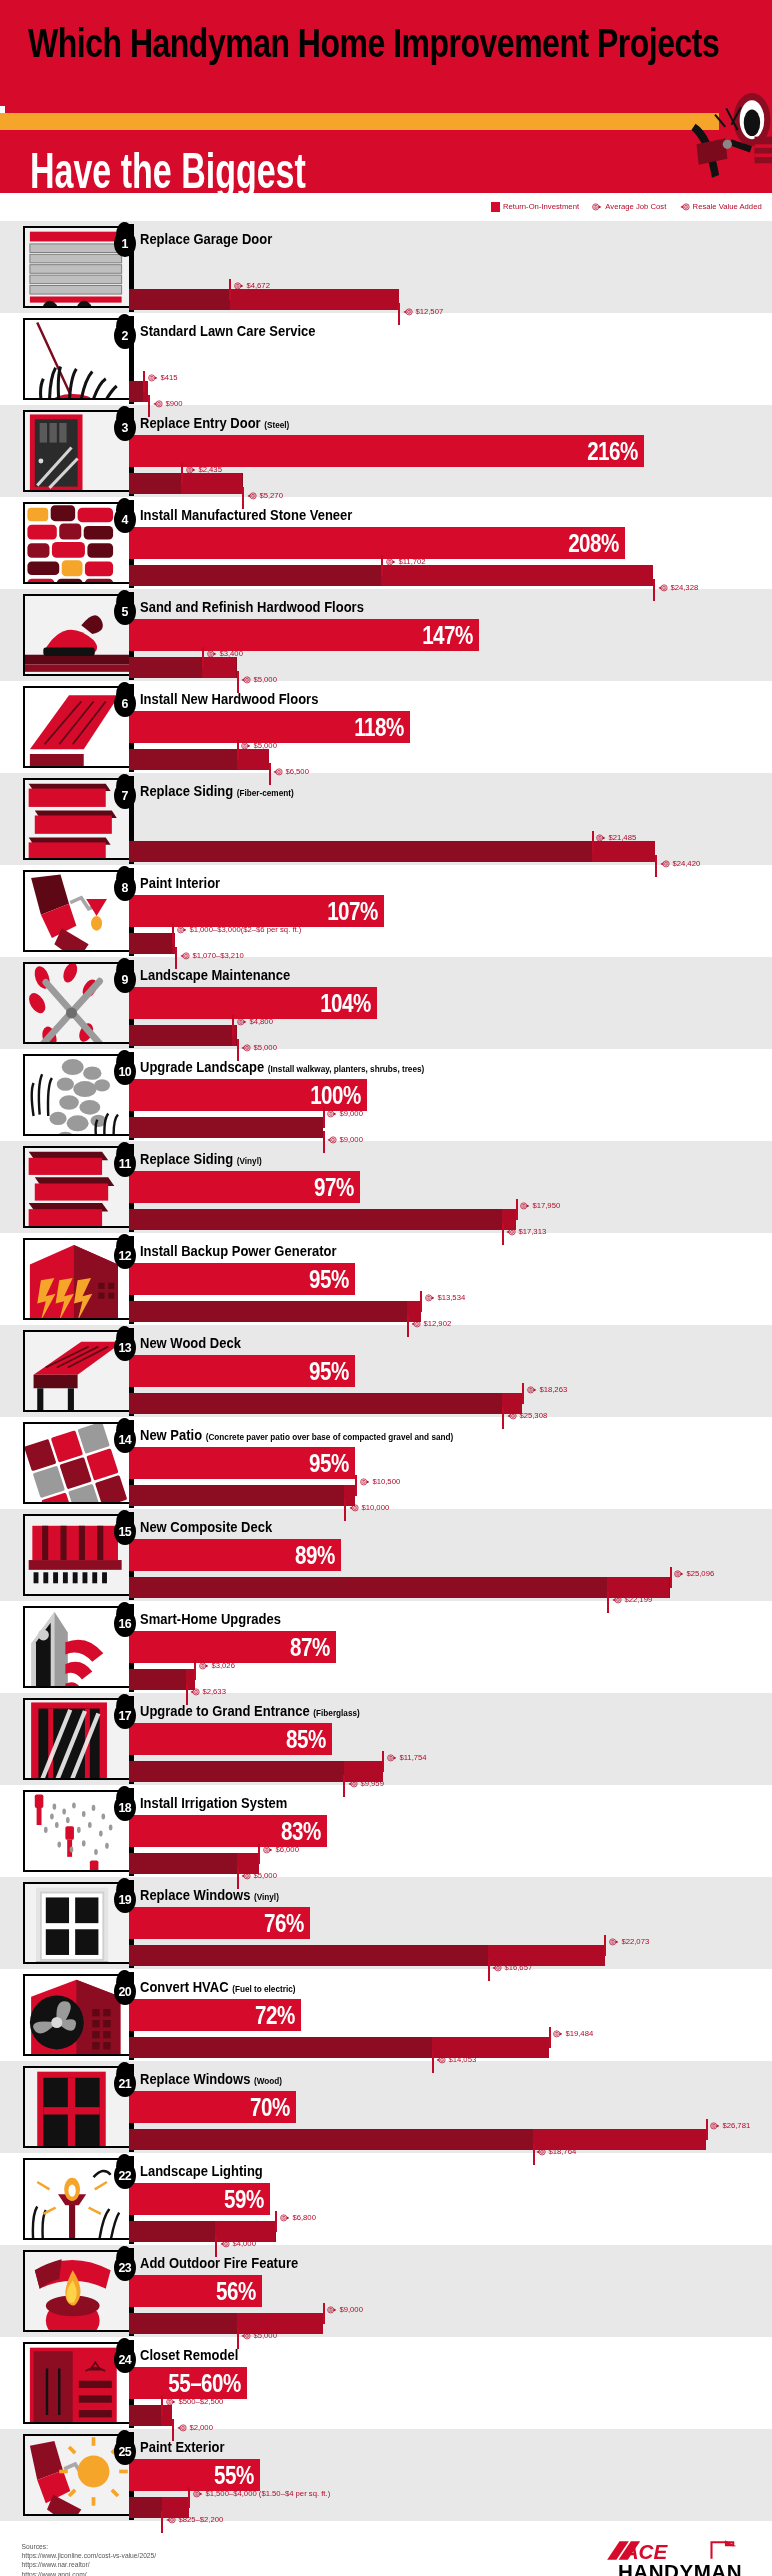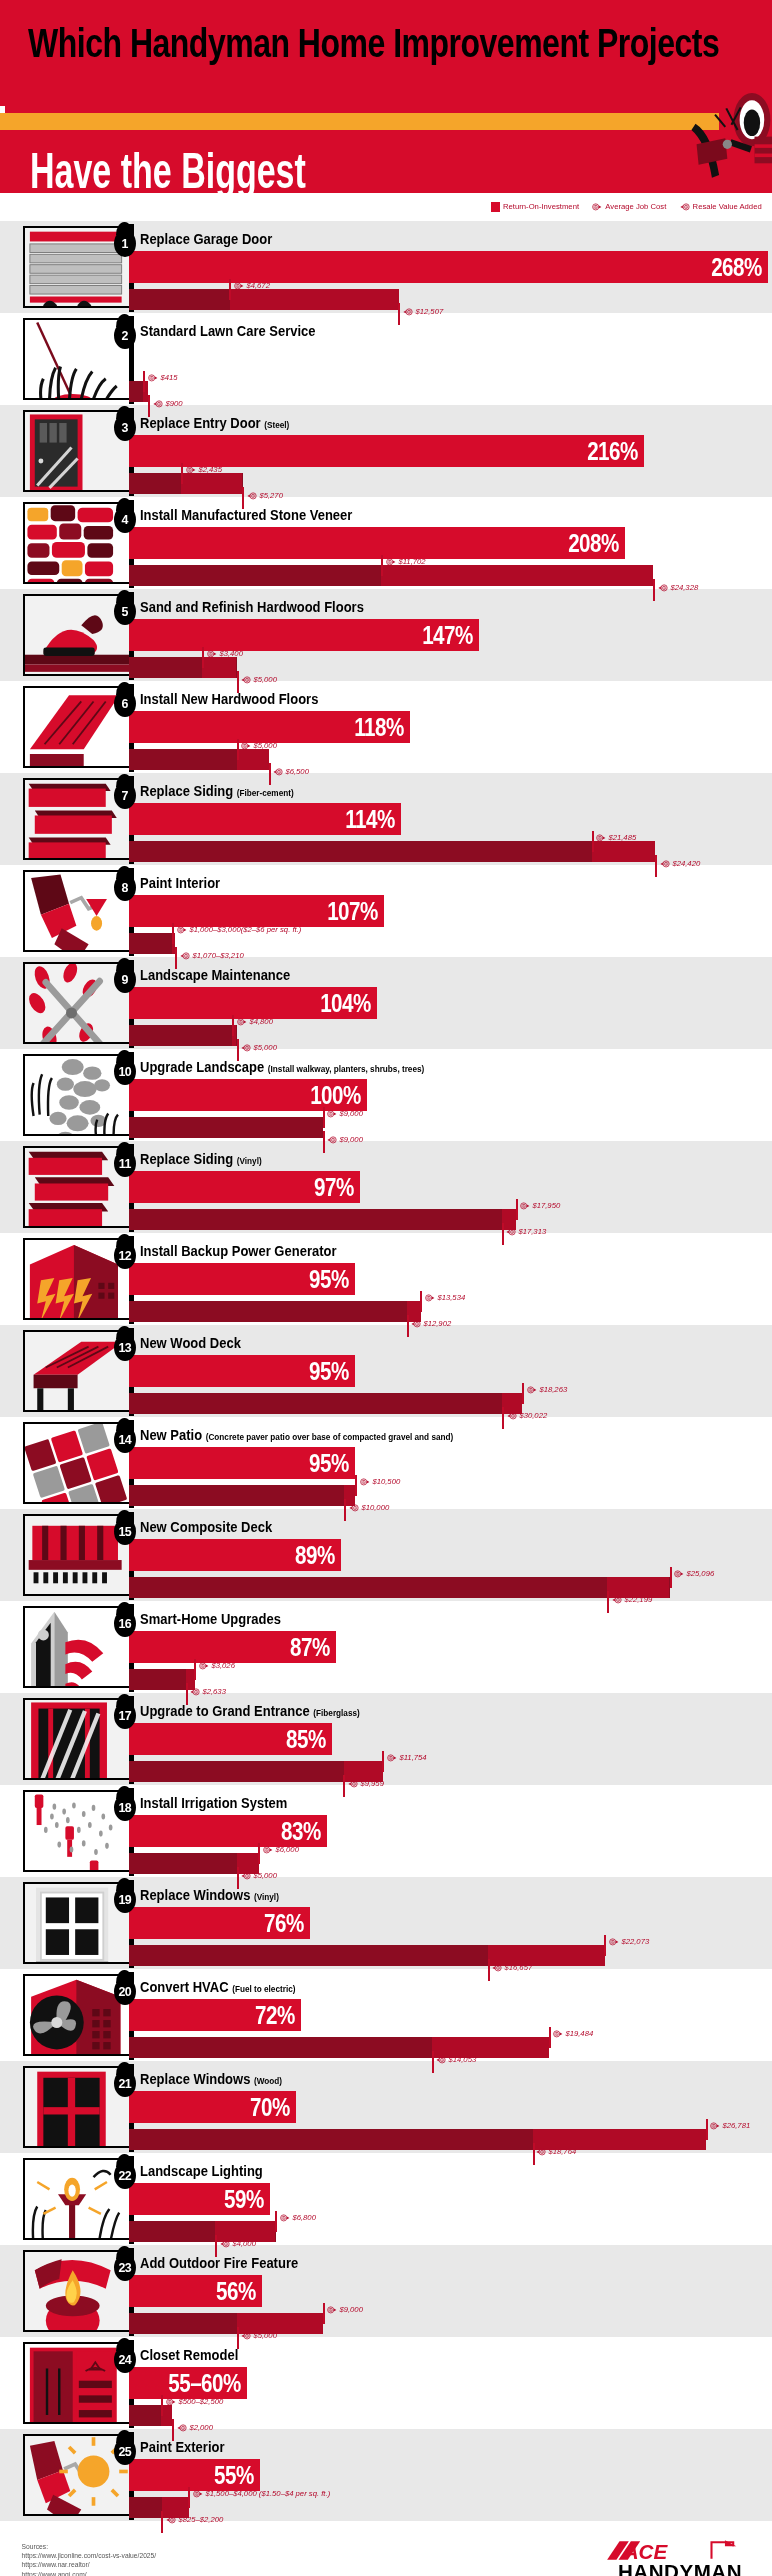--- a/index.html
+++ b/index.html
@@ -219,21 +219,21 @@
     display:flex;
     align-items:center;
     gap:2.6px;
     font-size:7.7px;
     color:#B3082A;
     white-space:nowrap;
     z-index:4;
   }
   .val-cost{top:60px;}
   .val-resale{top:86px;}
-  .val-text{font-size:7.7px;color:#B3082A;font-style:italic;}
+  .val-text{font-size:7.7px;color:#B3082A;}
 
   .coin{display:inline-block;width:9.8px;height:9.8px;flex:none;}
 
   
   .footer{
     position:relative;
     width:773px;
     height:108px;
     background:#fff;
     padding:21.6px 0 0 21.6px;
@@ -344,23 +344,20 @@
     </div>
     <div class="spine"></div>
     <div class="spine-cap"></div>
     <div class="badge">1</div>
 
     <div class="title-wrap">
       <span class="proj-title">Replace Garage Door</span>
 
     </div>
 
-    <div class="roi-bar" style="width:639px">
-      <span class="roi-val">268%</span>
-    </div>
 
     <div class="cost-bar" style="width:269px">
       <div class="resale-seg" style="left:101px;width:169px"></div>
     </div>
 
     <div class="tick tick-cost" style="left:229px"></div>
     <div class="val-label val-cost" style="left:234px">
       <svg class="coin" viewBox="0 0 24 24" style="font-size:15px">
     <circle cx="9" cy="12" r="7.5" fill="none" stroke="#B3082A" stroke-width="1.8"></circle>
     <circle cx="9" cy="12" r="4.2" fill="none" stroke="#B3082A" stroke-width="1.4"></circle>
@@ -667,23 +664,20 @@
     </div>
     <div class="spine"></div>
     <div class="spine-cap"></div>
     <div class="badge">7</div>
 
     <div class="title-wrap">
       <span class="proj-title">Replace Siding</span>
       <span class="proj-sub">(Fiber-cement)</span>
     </div>
 
-    <div class="roi-bar" style="width:272px">
-      <span class="roi-val">114%</span>
-    </div>
 
     <div class="cost-bar" style="width:526px">
       <div class="resale-seg" style="left:463px;width:63px"></div>
     </div>
 
     <div class="tick tick-cost" style="left:592px"></div>
     <div class="val-label val-cost" style="left:596px">
       <svg class="coin" viewBox="0 0 24 24" style="font-size:15px">
     <circle cx="9" cy="12" r="7.5" fill="none" stroke="#B3082A" stroke-width="1.8"></circle>
     <circle cx="9" cy="12" r="4.2" fill="none" stroke="#B3082A" stroke-width="1.4"></circle>
@@ -1031,21 +1025,21 @@
     </div>
 
     <div class="tick tick-resale" style="left:502px"></div>
     <div class="val-label val-resale" style="left:507px">
       <svg class="coin" viewBox="0 0 24 24" style="font-size:15px">
     <circle cx="15" cy="12" r="7.5" fill="none" stroke="#B3082A" stroke-width="1.8"></circle>
     <circle cx="15" cy="12" r="4.2" fill="none" stroke="#B3082A" stroke-width="1.4"></circle>
     <text x="15" y="15" font-size="7" text-anchor="middle" fill="#B3082A" font-family="Liberation Sans, sans-serif">$</text>
     <path d="M8 8 L1 12 L8 16 L6.5 12 Z" fill="#B3082A"></path>
         </svg>
-        <span class="val-text">$30,022</span>
+        <span class="val-text">$25,308</span>
     </div>
   </div>
     <div class="row">
     <div class="thumb">
       <svg class="thumb-inner" viewBox="0 0 170 155" preserveAspectRatio="xMidYMid meet">
           <g transform="rotate(-18 80 75)">
       <rect x="14" y="14" width="42" height="42" rx="3" fill="#8C0C22"></rect>
       <rect x="60" y="14" width="42" height="42" rx="3" fill="#D60B2B"></rect>
       <rect x="106" y="14" width="42" height="42" rx="3" fill="#9A9A9A"></rect>
       <rect x="14" y="60" width="42" height="42" rx="3" fill="#9A9A9A"></rect>

